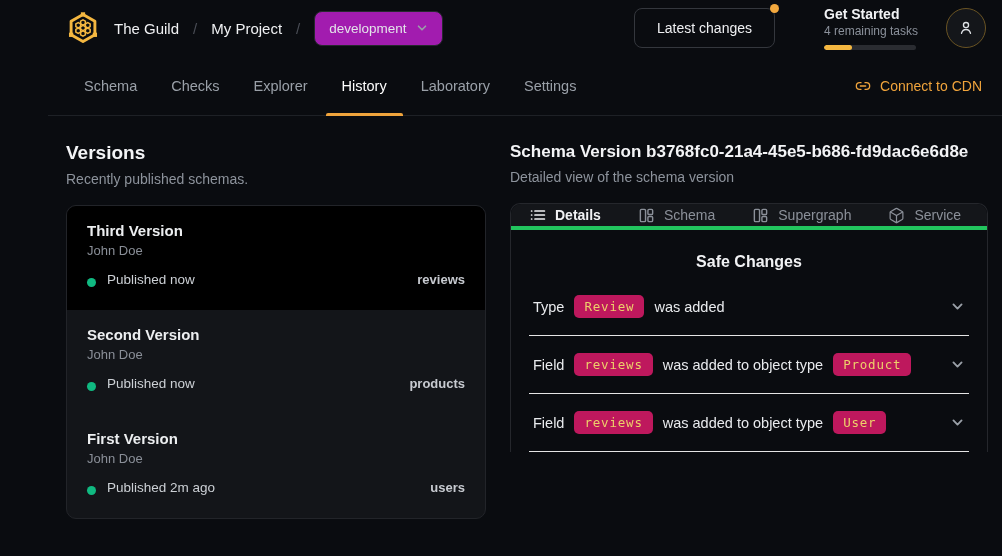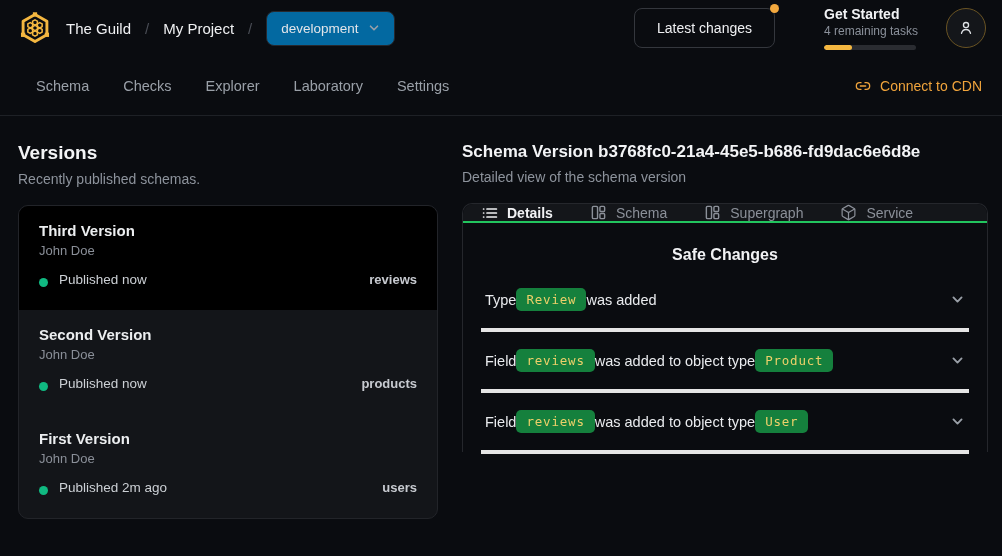--- a/index.html
+++ b/index.html
@@ -1,26 +1,26 @@
 <!DOCTYPE html>
 <html><head>
 <meta charset="utf-8">
 <style>
   * { margin:0; padding:0; box-sizing:border-box; }
   html,body { background:#0a0c10; }
   body { width:1002px; height:556px; overflow:hidden;
          font-family:"Liberation Sans","DejaVu Sans",sans-serif; color:#eceef0; }
-  .app { width:1002px; height:452px; display:flex; flex-direction:column; background:#0a0c10; }
+  .app { width:1002px; height:452px; display:flex; flex-direction:column; background:#0a0c10;padding-left:48px; }
 
   
   .header { height:56px; display:flex; align-items:center; padding:0 16px; flex-shrink:0; }
   .logo { width:34px; height:34px; margin-left:2px; cursor:pointer; }
   .crumb { font-size:15px; font-weight:500; color:#f0f1f3; margin-left:14px; cursor:pointer; }
   .crumb-sep { color:#4a4e56; font-size:15px; margin:0 14px; }
-  .target-btn { display:flex; align-items:center; gap:9px; padding:9px 14px; background:#0369a1;
+  .target-btn { display:flex; align-items:center; gap:9px; padding:9px 14px; background:#a21caf;
                 border:1px solid #26282e; border-radius:8px; font-size:13.5px; color:#e3e5e9; cursor:pointer; }
   .hspacer { flex:1; }
   .latest-wrap { position:relative; }
   .latest-btn { padding:11px 22px; background:transparent; border:1px solid #34373d; border-radius:8px;
                 color:#f0f1f3; font-size:14px; font-family:inherit; cursor:pointer; }
   .latest-dot { position:absolute; top:-4px; right:-4px; width:9px; height:9px; border-radius:50%;
                 background:#f2a83e; }
   .getstarted { margin-left:49px; width:92px; cursor:pointer; }
   .gs-title { font-size:14px; font-weight:600; color:#f2f3f5; }
   .gs-sub { font-size:12px; color:#8b919b; margin-top:2px; white-space:nowrap; }
@@ -55,30 +55,30 @@
   .v-meta { display:flex; align-items:flex-end; margin-top:14px; }
   .v-dot { width:9px; height:9px; border-radius:50%; background:#10b981; margin-right:11px; }
   .v-published { font-size:13.5px; color:#ccd0d5; }
   .v-service { margin-left:auto; font-size:13px; font-weight:600; color:#c7cad0; }
 
   .right-col { flex:1; display:flex; flex-direction:column; min-width:0; }
   .detail-title { font-size:17px; font-weight:700; color:#f3f4f6; margin:10px 0 7px; white-space:nowrap; }
   .detail-card { margin-top:18px; flex:1; border:1px solid #25272c; border-bottom:none;
                  border-radius:10px 10px 0 0; display:flex; flex-direction:column; min-height:0; }
   .detail-tabs { display:flex; align-items:center; gap:37px; height:39px; padding:0 19px;
-                 background:#14161a; border-bottom:2px solid #22c55e; border-radius:10px 10px 0 0; }
+                 background:#14161a; border-bottom:4px solid #22c55e; border-radius:10px 10px 0 0; }
   .dtab { display:flex; align-items:center; gap:9px; font-size:14px; color:#8b9099; cursor:pointer; }
   .dtab.active { color:#f1f2f4; font-weight:600; }
   .dtab svg { flex-shrink:0; }
   .detail-body { padding:6px 18px 0; }
   .section-title { font-size:16px; font-weight:700; color:#f1f2f4; margin:17px 0 7px;text-align:center; }
-  .change-row { display:flex; align-items:center; padding:17px 4px; font-size:14.5px;
-                color:#e9ebee; border-bottom:4px solid #e5e5e5; cursor:pointer; }
+  .change-row { display:flex; align-items:center; gap:10px; padding:17px 4px; font-size:14.5px;
+                color:#e9ebee; border-bottom:1px solid #e5e5e5; cursor:pointer; }
   .badge { font-family:"DejaVu Sans Mono","Liberation Mono",monospace; font-size:12.5px; color:#edd06a;
-           background:#15803d; padding:4px 10px; border-radius:5px; letter-spacing:0.8px; }
+           background:#be185d; padding:4px 10px; border-radius:5px; letter-spacing:0.8px; }
   .row-chevron { margin-left:auto; display:flex; align-items:center; }
 </style>
 </head>
 <body>
 
 <div class="app">
 
   <div class="header">
     <svg class="logo" viewBox="0 0 40 40" fill="none">
       <path d="M20 4 L34 12 V28 L20 36 L6 28 V12 Z" stroke="#f4b740" stroke-width="3.4" stroke-linejoin="round"></path>
@@ -122,20 +122,21 @@
         <circle cx="12" cy="8" r="3.4"></circle>
         <path d="M6 19c1-3.4 3.3-5 6-5s5 1.6 6 5"></path>
       </svg>
     </div>
   </div>
 
   <div class="nav">
     <div class="tab">Schema</div>
     <div class="tab">Checks</div>
     <div class="tab">Explorer</div>
+    <div class="tab active">History</div>
     <div class="tab">Laboratory</div>
     <div class="tab">Settings</div>
     <div class="cdn-link">
       <svg width="16" height="16" viewBox="0 0 24 24" fill="none" stroke="#f0a43c" stroke-width="2" stroke-linecap="round" stroke-linejoin="round">
         <path d="M9 17H7A5 5 0 0 1 7 7h2"></path>
         <path d="M15 7h2a5 5 0 0 1 0 10h-2"></path>
         <line x1="8" y1="12" x2="16" y2="12"></line>
       </svg>
       <span>Connect to CDN</span>
     </div>

